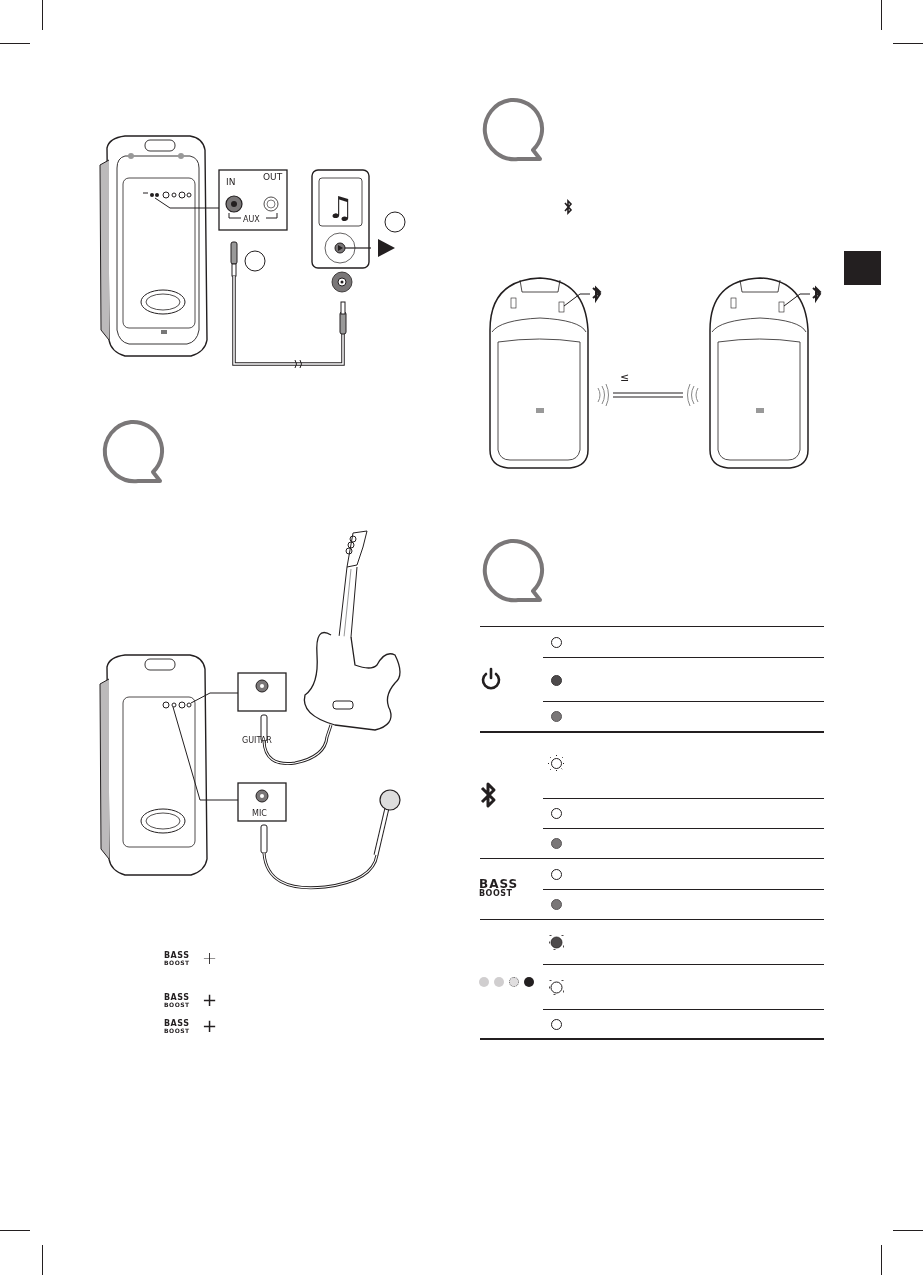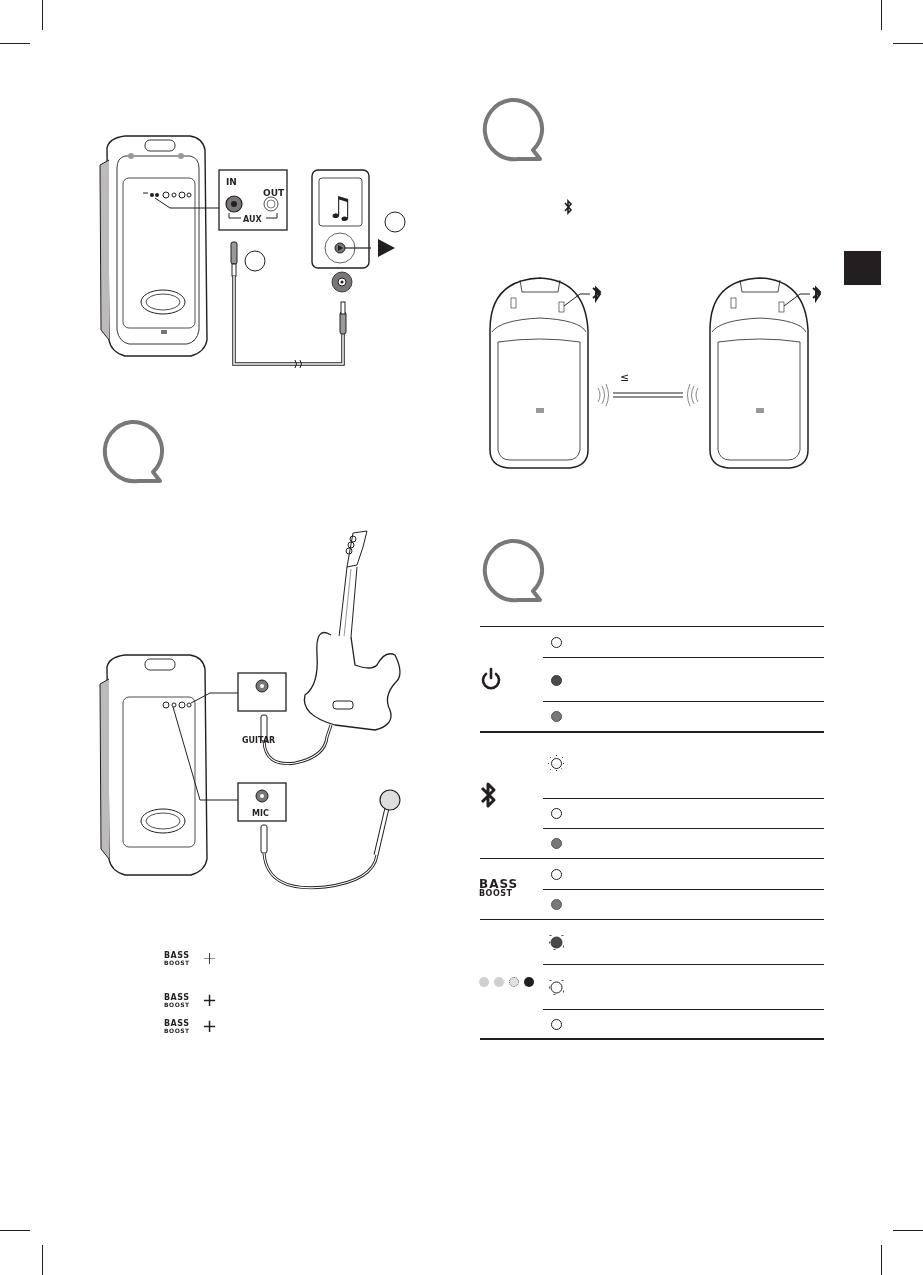--- a/index.html
+++ b/index.html
@@ -1,21 +1,21 @@
 <!DOCTYPE html>
 <html><head>
 <meta charset="utf-8">
 <style>
   html,body{margin:0;padding:0;background:#fff;}
   body{width:923px;height:1275px;position:relative;overflow:hidden;font-family:"DejaVu Sans",sans-serif;color:#231f20;}
   .abs{position:absolute;}
   .crop{position:absolute;background:#231f20;}
   .tab{position:absolute;left:844px;top:251px;width:37px;height:34px;background:#231f20;}
   .bubble{position:absolute;width:70px;height:66px;}
-  .lbl-bold{font-family:"DejaVu Sans",sans-serif;font-weight:bold;}
+  .lbl-bold{font-family:"DejaVu Sans",sans-serif;font-weight:normal;}
   .hline{position:absolute;background:#231f20;}
   .led{position:absolute;width:11px;height:11px;border-radius:50%;box-sizing:border-box;}
   .led.off{border:1.2px solid #231f20;background:#fff;}
   .led.dark{background:#4d4a4b;border:1px solid #3a3738;}
   .led.grey{background:#7a7778;border:1px solid #5a5758;}
   .bass{position:absolute;font-family:"DejaVu Sans",sans-serif;font-weight:bold;line-height:1;letter-spacing:0.5px;}
   svg{overflow:visible;}
 </style>
 </head>
 <body>
@@ -78,21 +78,21 @@
     <circle cx="245" cy="118" r="5" fill="#7a7778" stroke="#231f20"></circle>
     <polygon points="243,115 248,118 243,121" fill="#231f20"></polygon>
     <line x1="250" y1="118" x2="276" y2="118" stroke="#231f20" stroke-width="1.2"></line>
     <polygon points="283,109 300,118 283,127" fill="#231f20"></polygon>
     <circle cx="300" cy="92" r="10" fill="#fff" stroke="#231f20" stroke-width="1"></circle>
     <circle cx="247" cy="152" r="10" fill="#7a7778" stroke="#231f20" stroke-width="0.8"></circle>
     <circle cx="247" cy="152" r="4" fill="#fff" stroke="#231f20"></circle>
     <circle cx="247" cy="152" r="1.5" fill="#231f20"></circle>
   </svg>
   <span class="abs lbl-bold" style="left:131px;top:47px;font-size:9px;">IN</span>
-  <span class="abs lbl-bold" style="left:168px;top:58px;font-size:9px;">OUT</span>
+  <span class="abs lbl-bold" style="left:168px;top:42px;font-size:9px;">OUT</span>
   <span class="abs lbl-bold" style="left:148px;top:85px;font-size:8px;">AUX</span>
 </div>
 
 <svg class="bubble" style="left:478px;top:97px;" viewBox="0 0 70 66">
   <path d="M33 3 A29 29 0 1 0 40 62 L62 62 L55 53 A29 29 0 0 0 33 3 Z" fill="none" stroke="#7a7778" stroke-width="4" stroke-linejoin="round"></path>
 </svg>
 <svg class="bubble" style="left:98px;top:419px;" viewBox="0 0 70 66">
   <path d="M33 3 A29 29 0 1 0 40 62 L62 62 L55 53 A29 29 0 0 0 33 3 Z" fill="none" stroke="#7a7778" stroke-width="4" stroke-linejoin="round"></path>
 </svg>
 <svg class="bubble" style="left:478px;top:538px;" viewBox="0 0 70 66">

